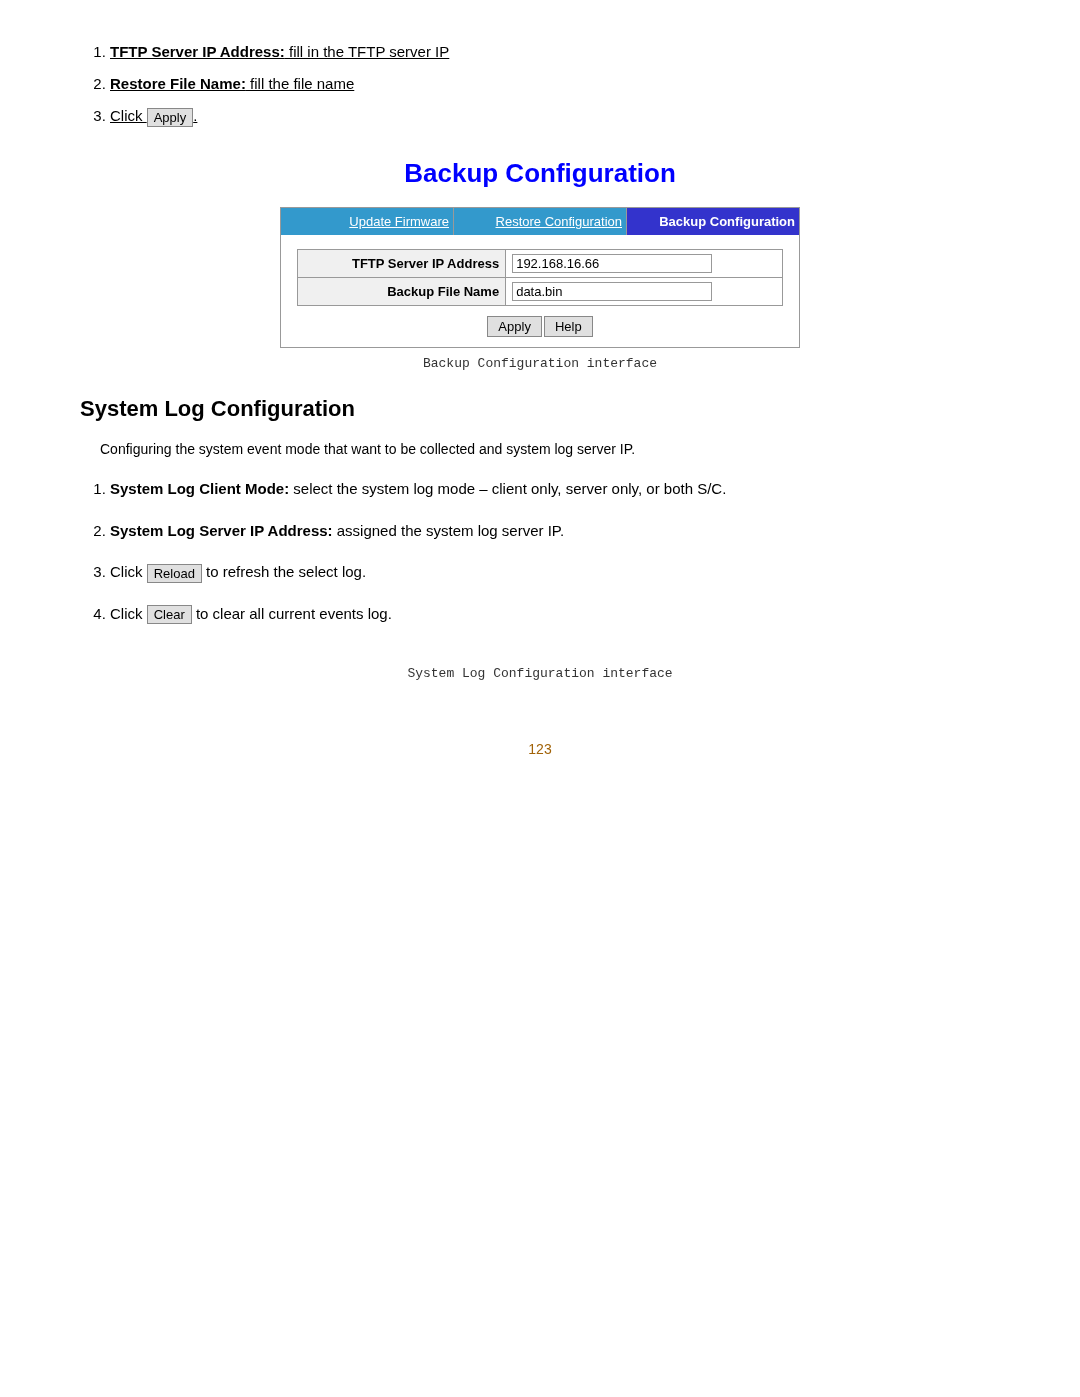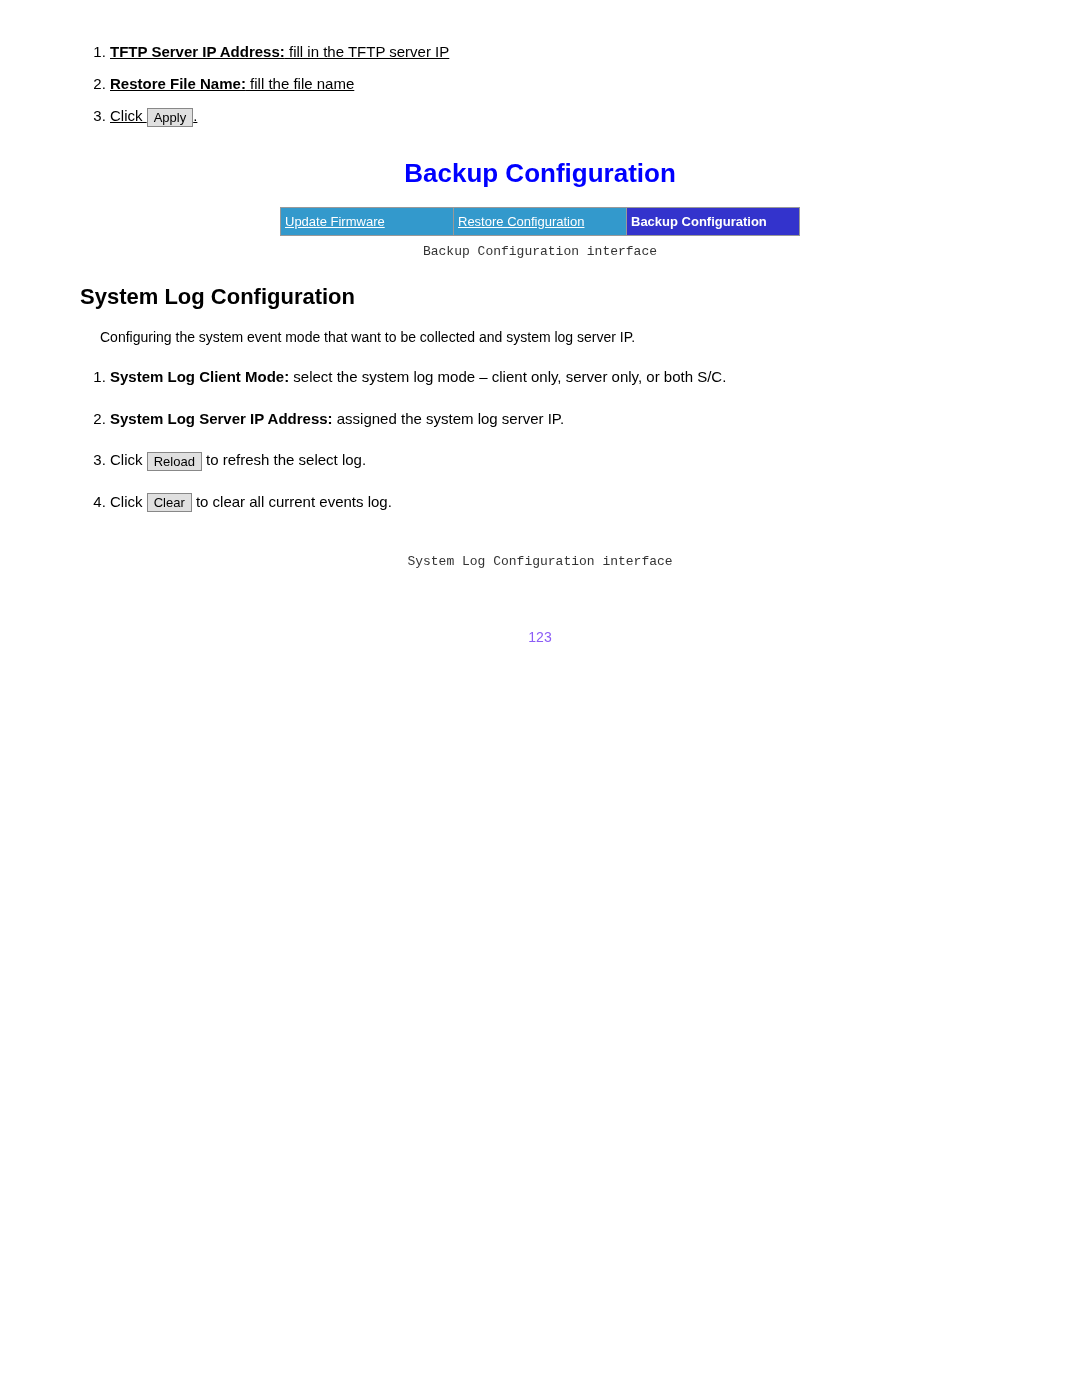--- a/index.html
+++ b/index.html
@@ -51,21 +51,21 @@
       margin: 0 auto;
       width: 520px;
     }
 
     .tab-bar {
       display: flex;
       background: #3333cc;
     }
     .tab-item {
       flex: 1;
-      text-align: left;
+      text-align: right;
       padding: 6px 4px;
       font-size: 13px;
       border-right: 1px solid #999;
       color: #ffffff;
       text-decoration: underline;
       cursor: pointer;
     }
     .tab-item:last-child {
       border-right: none;
       background: #3333cc;
@@ -152,21 +152,21 @@
       line-height: 1.7;
       margin-top: 16px;
     }
     .numbered-list li b {
       font-weight: bold;
     }
 
     .page-number {
       text-align: center;
       font-size: 14px;
-      color: #8b5cf6;
+      color: #a16207;
       margin-top: 60px;
     }
   </style>
 </head>
 <body>
 
 <ol class="intro-list">
   <li>
     <b>TFTP Server IP Address:</b><span> fill in the TFTP server IP</span>
   </li>
@@ -179,20 +179,41 @@
 </ol>
 
 <h1 class="section-title-blue">Backup Configuration</h1>
 
 <div class="tab-panel">
   <div class="tab-bar">
     <div class="tab-item inactive">Update Firmware</div>
     <div class="tab-item inactive">Restore Configuration</div>
     <div class="tab-item">Backup Configuration</div>
   </div>
+  <div class="form-area">
+    <table class="form-table">
+      <tbody>
+          <tr>
+        <td>TFTP Server IP Address</td>
+        <td>
+          <input type="text" value="192.168.16.66" style="">
+        </td>
+      </tr>
+      <tr>
+        <td>Backup File Name</td>
+        <td>
+          <input type="text" value="data.bin" style="">
+        </td>
+      </tr>
+    </tbody>
+      </table>
+    <div class="btn-row">
+      <button>Apply</button><button>Help</button>
+    </div>
+  </div>
 </div>
 <p class="interface-caption">Backup Configuration interface</p>
 
 <h2 class="section-title-black">System Log Configuration</h2>
 
 <p class="body-text">Configuring the system event mode that want to be collected and system log server IP.</p>
 
 <ol class="numbered-list">
   <li>
     <b>System Log Client Mode:</b><span> select the system log mode – client only, server only, or both S/C.</span>

